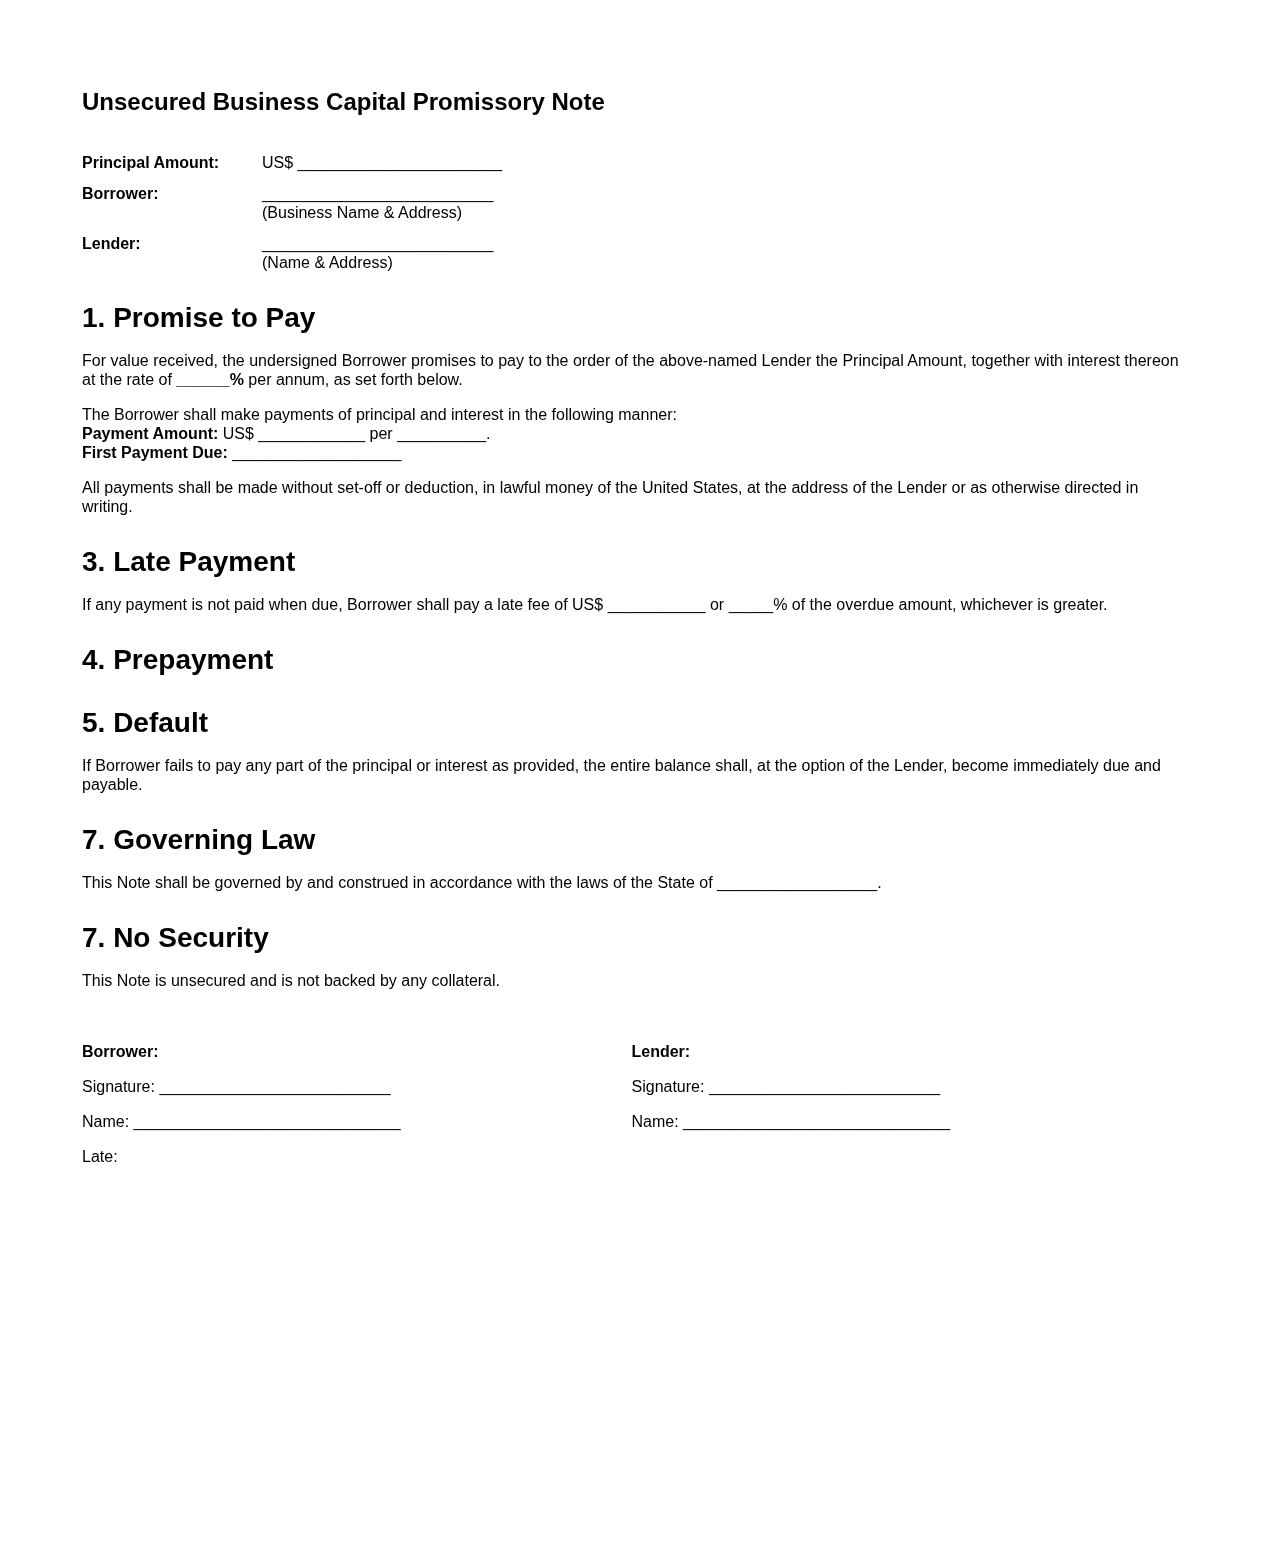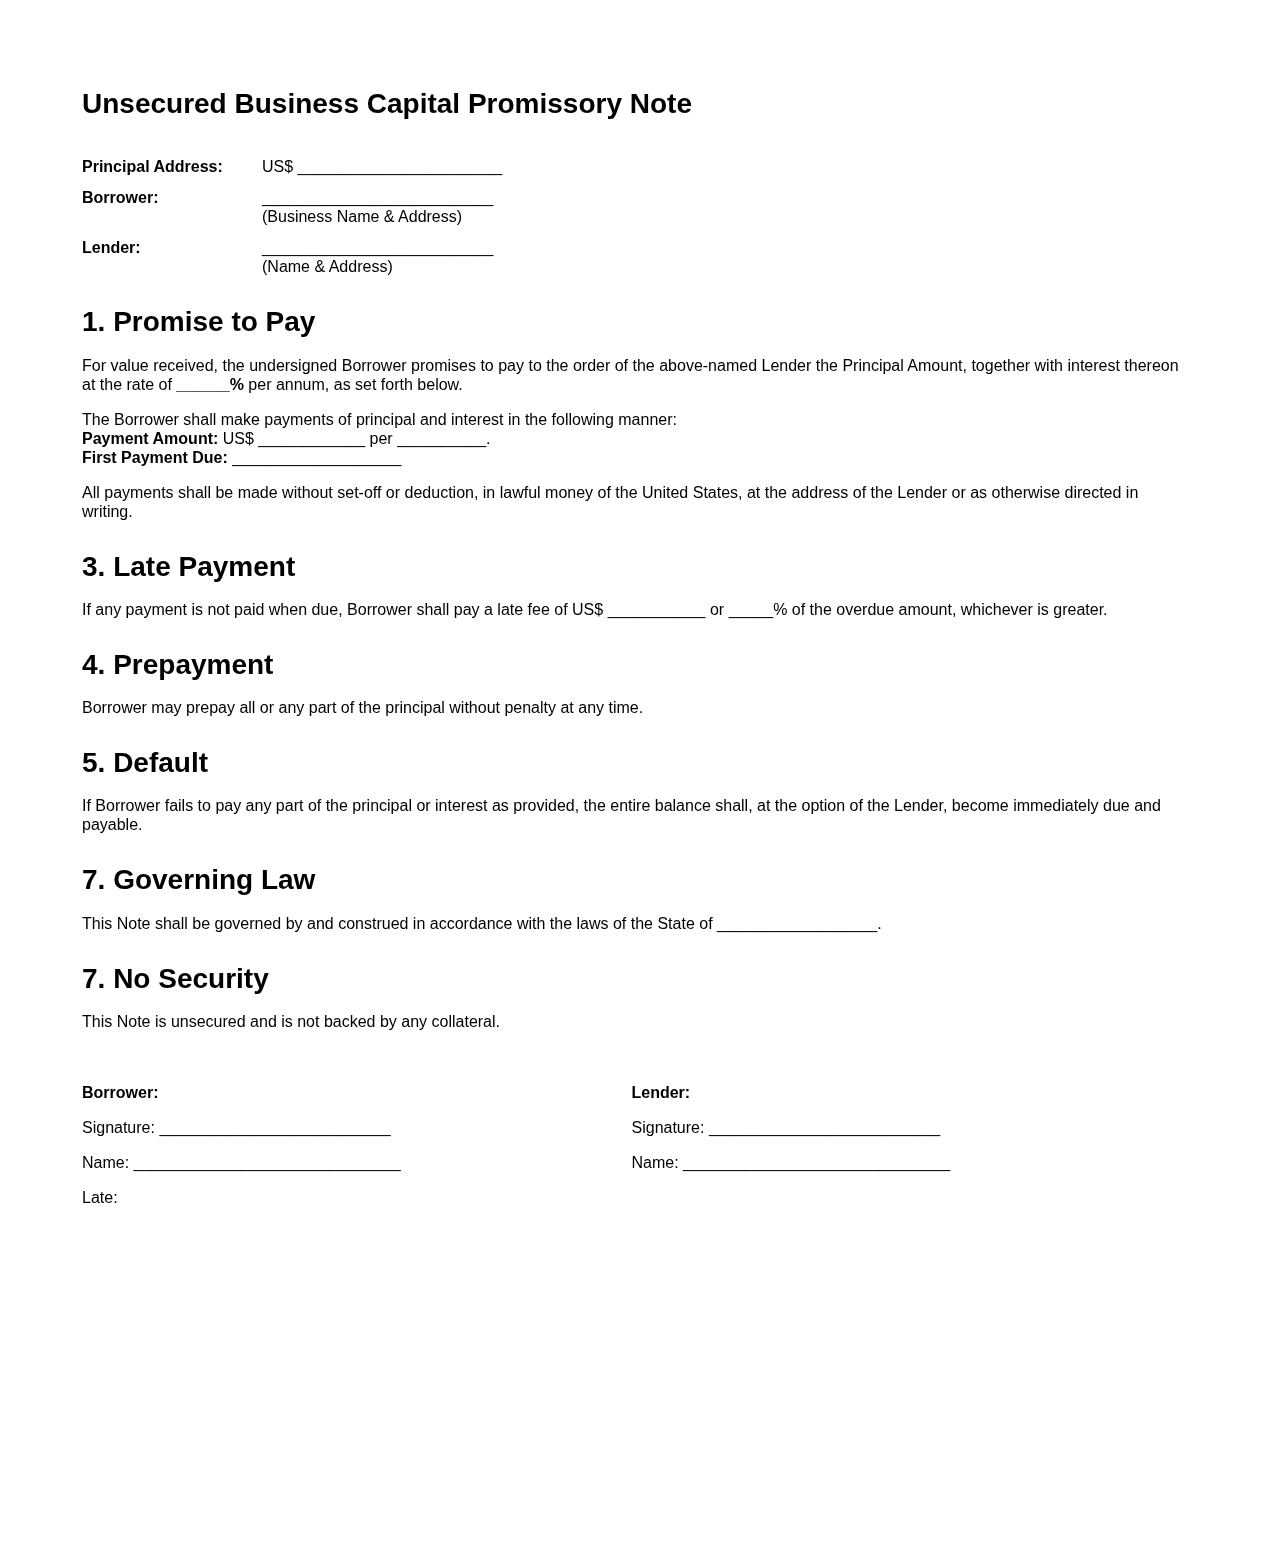--- a/index.html
+++ b/index.html
@@ -14,21 +14,21 @@
   }
   .doc {
     height: 1302px;
     overflow: hidden;
     box-sizing: border-box;
     padding: 88px 82px 0 82px;
     font-size: 16px;
     line-height: 1.19;
   }
   h1 {
-    font-size: 28px;
+    font-size: 24px;
     line-height: 1.15;
     font-weight: bold;
     margin: 0 0 28px 0;
   }
   h2 {
     font-size: 28px;
     line-height: 1.15;
     font-weight: bold;
     margin: 30px 0 17px 0;
   }
@@ -52,21 +52,21 @@
 </head>
 <body>
 
 <div class="page">
   <div class="doc">
 
     <h1>Unsecured Business Capital Promissory Note</h1>
 
 
     <div class="meta">
-      <div class="meta-label">Principal Address:</div>
+      <div class="meta-label">Principal Amount:</div>
       <div>US$ _______________________</div>
 
       <div class="meta-label">Borrower:</div>
       <div>
         <div>__________________________</div>
         <div>(Business Name &amp; Address)</div>
       </div>
 
       <div class="meta-label">Lender:</div>
       <div>
@@ -83,21 +83,20 @@
       <div>The Borrower shall make payments of principal and interest in the following manner:</div>
       <div><b>Payment Amount:</b><span> US$ ____________ per __________.</span></div>
       <div><b>First Payment Due:</b><span> ___________________</span></div>
     <p></p>
     <p>All payments shall be made without set-off or deduction, in lawful money of the United States, at the address of the Lender or as otherwise directed in writing.</p>
 
     <h2>3. Late Payment</h2>
     <p>If any payment is not paid when due, Borrower shall pay a late fee of US$ ___________ or _____% of the overdue amount, whichever is greater.</p>
 
     <h2>4. Prepayment</h2>
-    <p>Borrower may prepay all or any part of the principal without penalty at any time.</p>
 
     <h2>5. Default</h2>
     <p>If Borrower fails to pay any part of the principal or interest as provided, the entire balance shall, at the option of the Lender, become immediately due and payable.</p>
 
     <h2>7. Governing Law</h2>
     <p>This Note shall be governed by and construed in accordance with the laws of the State of __________________.</p>
 
     <h2>7. No Security</h2>
     <p>This Note is unsecured and is not backed by any collateral.</p>
 

